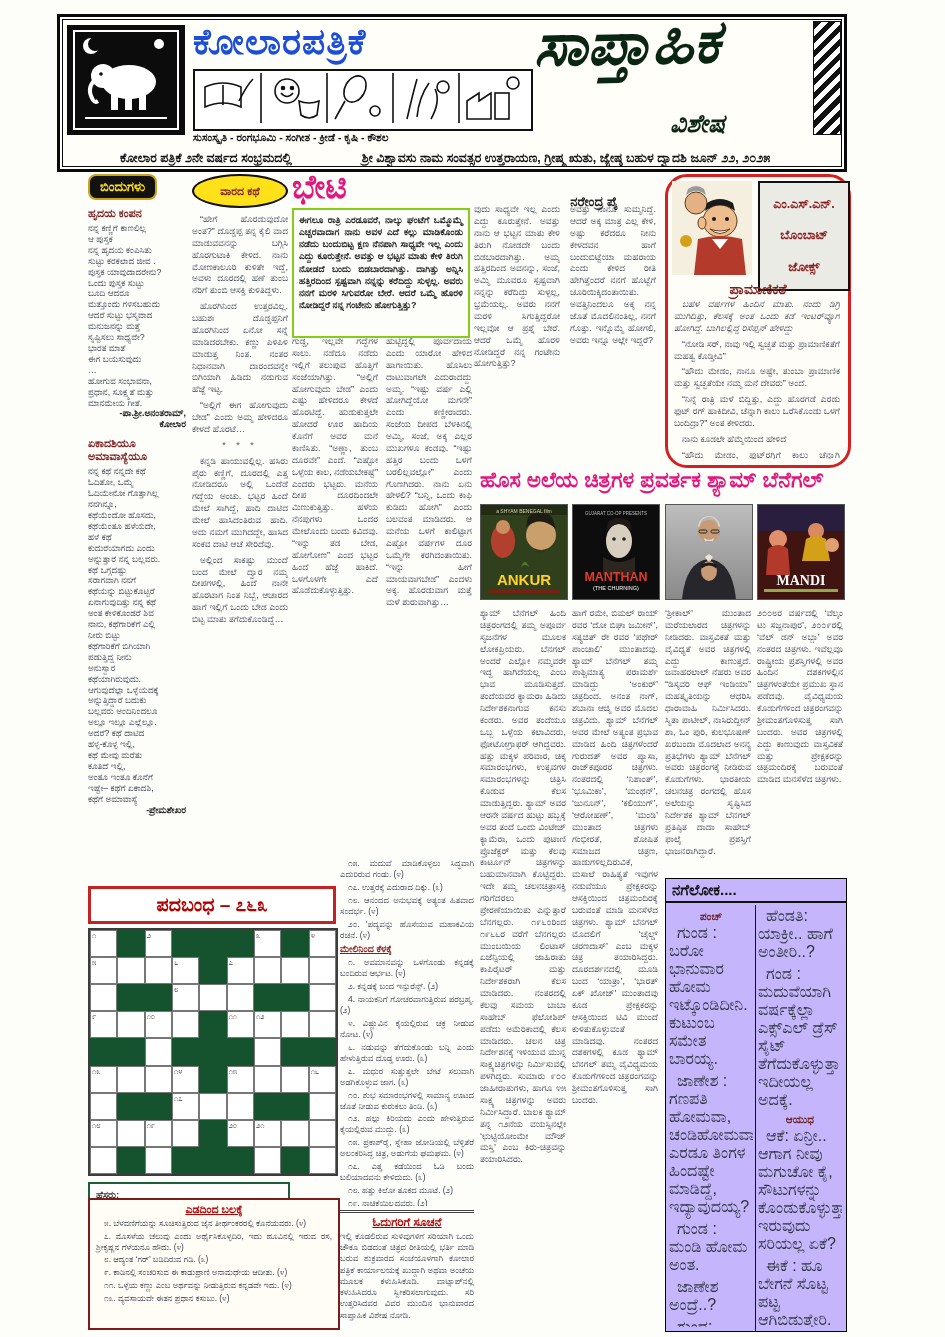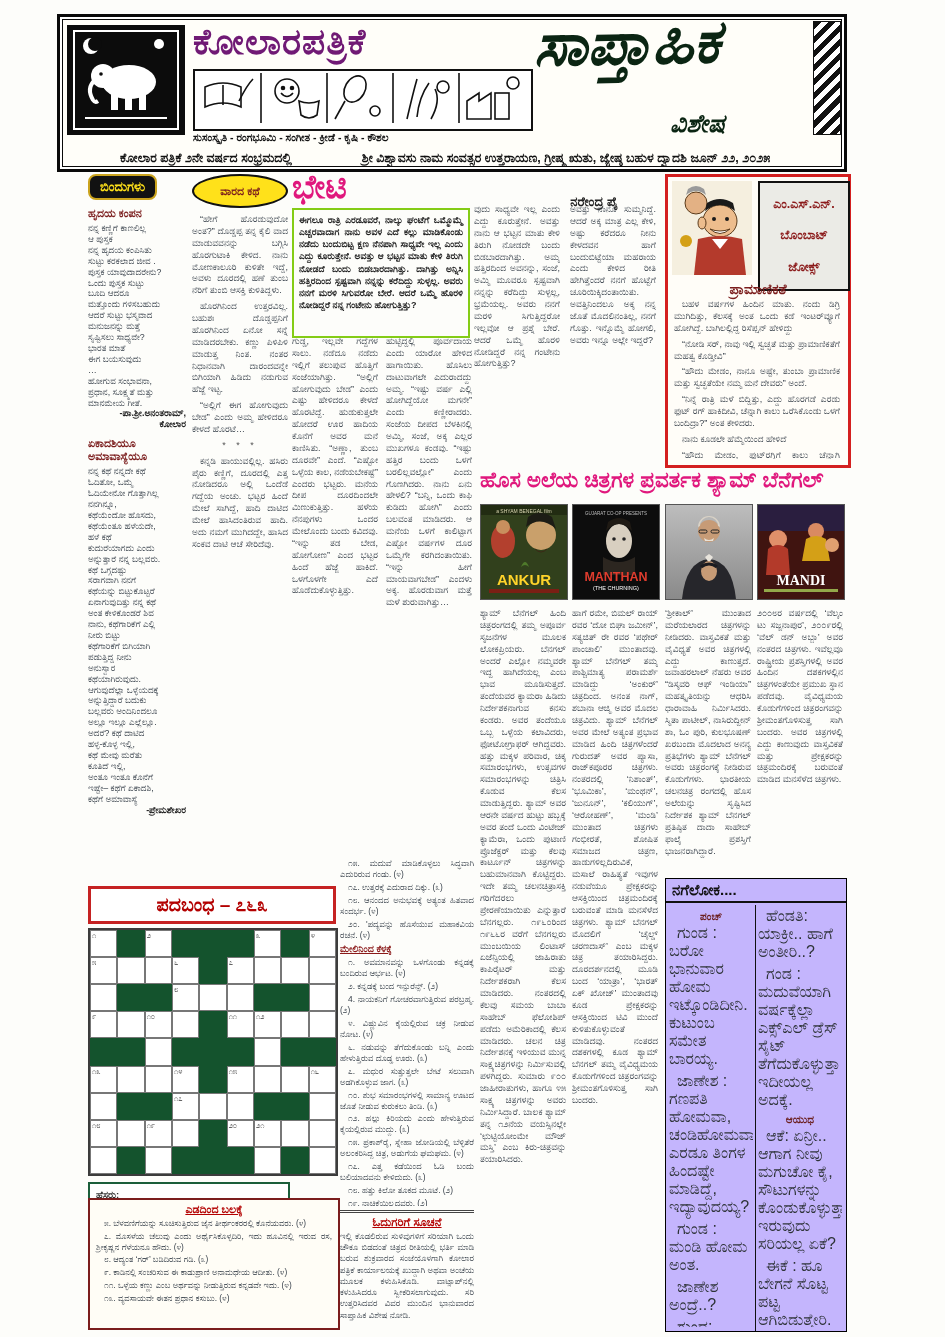--- a/index.html
+++ b/index.html
@@ -5,21 +5,21 @@
   html,body{margin:0;padding:0;background:#ffffff;}
   .page{position:relative;width:945px;height:1337px;background:#fdfdfa;font-family:"Liberation Sans",sans-serif;color:#2e3338;overflow:hidden;}
   .abs{position:absolute;}
   .just{text-align:justify;}
   .body-txt{font-size:9px;line-height:1.32;color:#39424c;overflow:hidden;}
   .sign{font-weight:bold;color:#222;text-align:right;font-size:9px;}
 
   
   .masthead{left:57px;top:14px;width:784px;height:152px;border:3px solid #0a0a0a;box-shadow:inset 0 0 0 2px #fff,inset 0 0 0 3px #0a0a0a;background:#fffef9;}
   .mast-art{left:7px;top:8px;width:118px;height:110px;background:#0c0c0c;display:flex;align-items:center;justify-content:center;}
-  .paper-name{left:133px;top:4px;width:336px;font-size:36px;font-weight:bold;color:#701a75;letter-spacing:1px;white-space:nowrap;}
+  .paper-name{left:133px;top:4px;width:336px;font-size:36px;font-weight:bold;color:#1d4ed8;letter-spacing:1px;white-space:nowrap;}
   .doodle-strip{left:133px;top:52px;width:336px;height:58px;border:2px solid #111;background:#fff;}
   .mast-tagline{left:133px;top:114px;width:336px;font-size:10.5px;font-weight:bold;color:#111;}
   .big-title{left:474px;top:-4px;width:300px;font-size:60px;font-weight:bold;font-style:italic;color:#0b2513;line-height:1;transform:rotate(-1deg);}
   .big-sub{left:610px;top:92px;font-size:25px;font-weight:bold;font-style:italic;color:#0b2513;}
   .deco-strip{right:3px;top:4px;width:26px;height:112px;background:repeating-linear-gradient(135deg,#111 0 5px,#fff 5px 10px);border:1px solid #111;}
   .dateline{left:0;bottom:3px;width:100%;display:flex;font-size:12.5px;font-weight:bold;color:#111;}
   .dateline .dl-a{margin-left:60px;}
   .dateline .dl-b{margin-left:70px;}
 
   
@@ -195,34 +195,35 @@
   </div>
 
   <div class="abs col" style="left:192px;top:174px;width:96px;height:678px;">
     <div class="oval">ವಾರದ ಕಥೆ</div>
     <div class="body-txt just" style="margin-top:6px;">
         <div class="story-para" style="margin: 0px 0px 4px; text-indent: 8px;">“ಹೇಗೆ ಹೊರಡುವುದೋ ಅಂತ?” ದೊಡ್ಡಪ್ಪ ತನ್ನ ಕೈಲಿ ವಾದ ಮಾಡುವವನನ್ನು ಬಗ್ಗಿಸಿ ಹೊರಗುಟಾಕಿ ಕೇಳಿದ. ನಾನು ಮೋಣಕಾಲೂರಿ ಕುಳಿತೇ ಇದ್ದೆ, ಅವಳು ದೂರದಲ್ಲಿ ಹಣೆ ತುಂಬ ನೆರಿಗೆ ತುಂಬಿ ಆಸಕ್ತಿ ಕುಳಿತಿದ್ದಳು.</div>
         <div class="story-para" style="margin: 0px 0px 4px; text-indent: 8px;">ಹೊರಗಿನಿಂದ ಉತ್ತರವಿಲ್ಲ. ಬಹುಶಃ ದೊಡ್ಡಪ್ಪನಿಗೆ ಹೊರಗಿನಿಂದ ಏನೋ ಸನ್ನೆ ಮಾಡಿದರಬೇಕು. ಕಣ್ಣು ಪಿಳಿಪಿಳಿ ಮಾಡುತ್ತ ನಿಂತ. ನಂತರ ನಿಧಾನವಾಗಿ ದಾರಂದವನ್ನೇ ಬಿಗಿಯಾಗಿ ಹಿಡಿದು ನಡುಗುವ ಹೆಜ್ಜೆ ಇಟ್ಟ.</div>
         <div class="story-para" style="margin: 0px 0px 4px; text-indent: 8px;">“ಅಲ್ಲಿಗೆ ಈಗ ಹೋಗುವುದು ಬೇಡ” ಎಂದು ಅಮ್ಮ ಹೇಳಿದರೂ ಕೇಳದೆ ಹೊರಟೆ…</div>
         <div class="story-para star-sep" style="margin: 0px 0px 4px; text-indent: 0px;">* * *</div>
         <div class="story-para" style="margin: 0px 0px 4px; text-indent: 8px;">ಕನ್ನಡಿ ಹಾಯುವಲ್ಲಿಲ್ಲ. ಹಸಿರು ಪೈರು ಕಣ್ಣಿಗೆ, ದೂರದಲ್ಲಿ ಎತ್ತ ನೋಡಿದರೂ ಅಲ್ಲಿ ಒಂದೆಡೆ ಗದ್ದೆಯ ಅಂಚು. ಭಟ್ಟರ ಹಿಂದೆ ಮೇಲೆ ಸಾಗಿದ್ದೆ, ಹಾದಿ ದಾಟಿದ ಮೇಲೆ ಹಾಸಿದಂತಿರುವ ಹಾದಿ. ಅದು ನಮಗೆ ಮುಗಿದದ್ದೇ, ಹಾಸಿದ ಸಂಕವ ದಾಟಿ ಆಚೆ ಸೇರಿದೆವು.</div>
+        <div class="story-para" style="margin: 0px 0px 4px; text-indent: 8px;">ಅಲ್ಲಿಂದ ಸಾಕಷ್ಟು ಮುಂದೆ ಬಂದ ಮೇಲೆ ದ್ವಾರ ನಮ್ಮ ದೀಪಗಳಲ್ಲಿ, ಹಿಂದೆ ನಾನೇ ಹೊರಟಾಗ ನಿಂತ ನಿಬ್ಬೆ, ಆಚಾರದ ಹಾಗೆ ಇಲ್ಲಿಗೆ ಒಂದು ಬೇಡ ಎಂದು ಬಿಟ್ಟ ಮಾತು ತಗೆದುಕೊಂಡಿದ್ದೆ…</div>
       </div>
   </div>
 
   <div class="abs" style="left:292px;top:174px;width:370px;height:682px;">
     <div class="abs bheti-headline" style="left:0;top:-4px;">ಭೇಟಿ</div>
     <div class="abs byline" style="left:186px;top:20px;width:140px;text-align:right;">ನರೇಂದ್ರ ಪೈ</div>
     <div class="abs intro-box just" style="left:0;top:34px;width:164px;height:118px;">ಈಗಲೂ ರಾತ್ರಿ ಎರಡೂವರೆ, ನಾಲ್ಕು ಘಂಟೆಗೆ ಒಮ್ಮೊಮ್ಮೆ ಎಚ್ಚರವಾದಾಗ ನಾನು ಅವಳ ಎದೆ ಕಲ್ಲು ಮಾಡಿಕೊಂಡು ನಡೆದು ಬಂದುಬಿಟ್ಟ ಕ್ಷಣ ನೆನಪಾಗಿ ಸಾಧ್ಯವೇ ಇಲ್ಲ ಎಂದು ಎದ್ದು ಕೂರುತ್ತೇನೆ. ಅವತ್ತು ಆ ಭಟ್ಟನ ಮಾತು ಕೇಳಿ ತಿರುಗಿ ನೋಡದೆ ಬಂದು ಬಿಡಬಾರದಾಗಿತ್ತು. ದಾಗಿತ್ತು ಅನ್ನಿಸಿ ಹತ್ತಿರದಿಂದ ಸ್ಪಷ್ಟವಾಗಿ ನನ್ನನ್ನು ಕರೆದಿದ್ದು ಸುಳ್ಳಲ್ಲ. ಅವರು ನನಗೆ ಮರಳಿ ಸಿಗುವರೋ ಬೇರೆ. ಆದರೆ ಒಮ್ಮೆ ಹೊರಳಿ ನೋಡಿದ್ದರೆ ನನ್ನ ಗಂಟೇನು ಹೋಗುತ್ತಿತ್ತು?</div>
     <div class="abs body-txt just col" style="left:182px;top:30px;width:86px;height:262px;">ವುದು ಸಾಧ್ಯವೇ ಇಲ್ಲ ಎಂದು ಎದ್ದು ಕೂರುತ್ತೇನೆ. ಅವತ್ತು ನಾನು ಆ ಭಟ್ಟನ ಮಾತು ಕೇಳಿ ತಿರುಗಿ ನೋಡದೇ ಬಂದು ಬಿಡಬಾರದಾಗಿತ್ತು. ಅಮ್ಮ ಹತ್ತಿರದಿಂದ ಅವನನ್ನು, ಸಂಜೆ, ಅಮ್ಮಿ ಮೂವರೂ ಸ್ಪಷ್ಟವಾಗಿ ನನ್ನನ್ನು ಕರೆದಿದ್ದು ಸುಳ್ಳಲ್ಲ, ಭ್ರಮೆಯಲ್ಲ. ಅವರು ನನಗೆ ಮರಳಿ ಸಿಗುತ್ತಿದ್ದರೋ ಇಲ್ಲವೋ ಆ ಪ್ರಶ್ನೆ ಬೇರೆ. ಆದರೆ ಒಮ್ಮೆ ಹೊರಳಿ ನೋಡಿದ್ದರೆ ನನ್ನ ಗಂಟೇನು ಹೋಗುತ್ತಿತ್ತು?</div>
     <div class="abs body-txt just col" style="left:278px;top:30px;width:86px;height:262px;">ಅವತ್ತು ನಾನೂ ಸುಮ್ಮನಿದ್ದೆ. ಆದರೆ ಅಕ್ಕ ಮಾತ್ರ ಎಲ್ಲ ಕೇಳಿ, ಅಷ್ಟು ಕರೆದರೂ ನೀನು ಕೇಳದವನ ಹಾಗೆ ಬಂದುಬಿಟ್ಟೆಯಾ ಮಹರಾಯ ಎಂದು ಕೇಳಿದ ರೀತಿ ಹೇಗಿತ್ತೆಂದರೆ ನನಗೆ ಹೊಟ್ಟೆಗೆ ಚೂರಿಯಿಕ್ಕಿದಂತಾಯಿತು. ಅವತ್ತಿನಿಂದಲೂ ಅಕ್ಕ ನನ್ನ ಜೊತೆ ಮೊದಲಿನಂತಿಲ್ಲ, ನನಗೆ ಗೊತ್ತು. ಇನ್ನೊಮ್ಮೆ ಹೋಗಲಿ, ಅವರು ಇನ್ನೂ ಅಲ್ಲೇ ಇದ್ದರೆ?</div>
     <div class="abs body-txt just col" style="left:0;top:162px;width:86px;height:516px;">ಗುಡ್ಡ, ಇಲ್ಲವೇ ಗದ್ದೆಗಳ ಸಾಲು. ನಡೆದೂ ನಡೆದು ಇಲ್ಲಿಗೆ ತಲುಪುವ ಹೊತ್ತಿಗೆ ಸಂಜೆಯಾಗಿತ್ತು. “ಅಲ್ಲಿಗೆ ಹೋಗುವುದು ಬೇಡ” ಎಂದು ಎಷ್ಟು ಹೇಳಿದರೂ ಕೇಳದೆ ಹೊರಟಿದ್ದೆ. ಹುಡುಕುತ್ತಲೇ ಹೋದರೆ ಊರ ಹಾದಿಯ ಕೊನೆಗೆ ಅವರ ಮನೆ ಕಾಣಿಸಿತು. “ಅಣ್ಣಾ, ತುಂಬ ದೂರವೇ” ಎಂದೆ. “ಎಷ್ಟೋ ಒಳ್ಳೆಯ ಕಾಲ, ನಡೆಯಬೇಕಷ್ಟೆ” ಎಂದರು ಭಟ್ಟರು. ಮನೆಯ ದೀಪ ದೂರದಿಂದಲೇ ಮಿಣುಕುತ್ತಿತ್ತು. ಹಳೆಯ ನೆನಪುಗಳು ಒಂದರ ಮೇಲೊಂದು ಬಂದು ಕವಿದವು. “ಇನ್ನು ತಡ ಬೇಡ, ಹೋಗೋಣ” ಎಂದ ಭಟ್ಟರ ಹಿಂದೆ ಹೆಜ್ಜೆ ಹಾಕಿದೆ. ಒಳಗೊಳಗೇ ಎದೆ ಹೊಡೆದುಕೊಳ್ಳುತ್ತಿತ್ತು.</div>
     <div class="abs body-txt just col" style="left:94px;top:162px;width:86px;height:516px;">ಹುಟ್ಟಿದ್ದಲ್ಲಿ ಪೂರ್ವದಾಯ ಎಂದು ಯಾರೋ ಹೇಳಿದ ಹಾಗಾಯಿತು. ಹೊಸಿಲು ದಾಟುವಾಗಲೇ ಎದುರಾದದ್ದು ಅಮ್ಮ. “ಇಷ್ಟು ವರ್ಷ ಎಲ್ಲಿ ಹೋಗಿದ್ದೆಯೋ ಮಗನೇ” ಎಂದು ಕಣ್ಣೀರಾದರು. ಸಂಜೆಯ ದೀಪದ ಬೆಳಕಿನಲ್ಲಿ ಅಮ್ಮಿ, ಸಂಜೆ, ಅಕ್ಕ ಎಲ್ಲರ ಮುಖಗಳೂ ಕಂಡವು. “ಇಷ್ಟು ಹತ್ತಿರ ಬಂದು ಒಳಗೆ ಬರಲಿಲ್ಲವಲ್ಲೋ” ಎಂದು ಗೊಣಗಿದರು. ನಾನು ಏನು ಹೇಳಲಿ? “ಬನ್ನಿ, ಒಂದು ಕಾಫಿ ಕುಡಿದು ಹೋಗಿ” ಎಂದು ಬಲವಂತ ಮಾಡಿದರು. ಆ ಮನೆಯ ಒಳಗೆ ಕಾಲಿಟ್ಟಾಗ ಎಷ್ಟೋ ವರ್ಷಗಳ ದೂರ ಒಮ್ಮೆಗೇ ಕರಗಿದಂತಾಯಿತು. “ಇನ್ನು ಹೀಗೆ ಮಾಯವಾಗಬೇಡ” ಎಂದಳು ಅಕ್ಕ. ಹೊರಡುವಾಗ ಮತ್ತೆ ಮಳೆ ಶುರುವಾಗಿತ್ತು…</div>
   </div>
 
-  <div class="abs msn-box" style="left:665px;top:174px;width:180px;height:288px;">
+  <div class="abs msn-box" style="left:665px;top:174px;width:180px;height:288px;border-radius:22px;">
     <div class="abs" style="left:4px;top:4px;width:80px;height:94px;background:#f5efdf;overflow:hidden;">
       <svg width="80" height="94" viewBox="0 0 80 94">
         <rect width="80" height="94" fill="#f5efdf"></rect>
         <circle cx="24" cy="22" r="11" fill="#e3b184" stroke="#5a3a1a"></circle>
         <path d="M14 14 q10 -8 20 0 l-2 -6 q-8 -6 -16 0 z" fill="#9a9a9a"></path>
         <ellipse cx="48" cy="40" rx="17" ry="16" fill="#edbd8d" stroke="#5a3a1a"></ellipse>
         <path d="M33 30 q15 -12 30 0 l-2 -8 q-13 -8 -26 0 z" fill="#1a1a1a"></path>
         <circle cx="42" cy="38" r="2" fill="#1a1a1a"></circle>
           <circle cx="55" cy="38" r="2" fill="#1a1a1a"></circle>
         <path d="M38 48 q10 9 20 0 q-10 4 -20 0" fill="#fff" stroke="#5a3a1a"></path>
@@ -232,21 +233,21 @@
         <circle cx="14" cy="60" r="6" fill="#d4a017"></circle>
       </svg>
     </div>
     <div class="abs msn-title-box" style="left:90px;top:4px;width:84px;height:94px;">
       <div>ಎಂ.ಎಸ್.ಎನ್.</div>
       <div>ಬೊಂಬಾಟ್</div>
       <div>ಜೋಕ್ಸ್</div>
     </div>
     <div class="abs msn-headline" style="left:0;top:104px;width:100%;">ಪ್ರಾಮಾಣಿಕತೆ</div>
     <div class="abs body-txt just col" style="left:6px;top:122px;width:166px;height:160px;">
-        <div class="story-para" style="margin: 0px 0px 4px; text-indent: 8px;">ಬಹಳ ವರ್ಷಗಳ ಹಿಂದಿನ ಮಾತು. ನಂದು ಡಿಗ್ರಿ ಮುಗಿದಿತ್ತು, ಕೆಲಸಕ್ಕೆ ಅಂತ ಒಂದು ಕಡೆ ಇಂಟರ್‌ವ್ಯೂಗೆ ಹೋಗಿದ್ದೆ. ಬಾಗಿಲಲ್ಲಿದ್ದ ರಿಸೆಪ್ಷನ್ ಹೇಳಿದ್ದು</div>
+        <div class="story-para" style="margin: 0px 0px 4px; text-indent: 8px; font-style: italic;">ಬಹಳ ವರ್ಷಗಳ ಹಿಂದಿನ ಮಾತು. ನಂದು ಡಿಗ್ರಿ ಮುಗಿದಿತ್ತು, ಕೆಲಸಕ್ಕೆ ಅಂತ ಒಂದು ಕಡೆ ಇಂಟರ್‌ವ್ಯೂಗೆ ಹೋಗಿದ್ದೆ. ಬಾಗಿಲಲ್ಲಿದ್ದ ರಿಸೆಪ್ಷನ್ ಹೇಳಿದ್ದು</div>
         <div class="story-para" style="margin: 0px 0px 4px; text-indent: 8px;">“ನೋಡಿ ಸರ್, ನಾವು ಇಲ್ಲಿ ಸ್ವಚ್ಛತೆ ಮತ್ತು ಪ್ರಾಮಾಣಿಕತೆಗೆ ಮಹತ್ವ ಕೊಡ್ತೀವಿ”</div>
         <div class="story-para" style="margin: 0px 0px 4px; text-indent: 8px;">“ಹೌದು ಮೇಡಂ, ನಾನೂ ಅಷ್ಟೇ, ತುಂಬಾ ಪ್ರಾಮಾಣಿಕ ಮತ್ತು ಸ್ವಚ್ಛತೆಯೇ ನಮ್ಮ ಮನೆ ದೇವರು” ಅಂದೆ.</div>
         <div class="story-para" style="margin: 0px 0px 4px; text-indent: 8px;">“ನಿನ್ನೆ ರಾತ್ರಿ ಮಳೆ ಬಿದ್ದಿತ್ತು, ಎದ್ದು ಹೊರಗಡೆ ಎರಡು ಫುಟ್ ರಗ್ ಹಾಕಿದೀವಿ, ಚೆನ್ನಾಗಿ ಕಾಲು ಒರೆಸಿಕೊಂಡು ಒಳಗೆ ಬಂದಿದ್ರಾ?” ಅಂತ ಕೇಳಿದರು.</div>
         <div class="story-para" style="margin: 0px 0px 4px; text-indent: 8px;">ನಾನು ಕೂಡಲೇ ಹೆಮ್ಮೆಯಿಂದ ಹೇಳಿದೆ</div>
         <div class="story-para" style="margin: 0px 0px 4px; text-indent: 8px;">“ಹೌದು ಮೇಡಂ, ಫುಟ್‌ರಗ್ಗಿಗೆ ಕಾಲು ಚೆನ್ನಾಗಿ ಒರೆಸಿಕೊಂಡು, ಧೂಳಿಲ್ಲ ಆಚೆ ಬಿಟ್ಟು ಒಳಗೆ ಬಂದಿದ್ದೇನೆ”</div>
       </div>
   </div>
 
   <div class="abs" style="left:480px;top:468px;width:365px;height:862px;">
     <div class="benegal-headline">ಹೊಸ ಅಲೆಯ ಚಿತ್ರಗಳ ಪ್ರವರ್ತಕ ಶ್ಯಾಮ್ ಬೆನೆಗಲ್</div>

